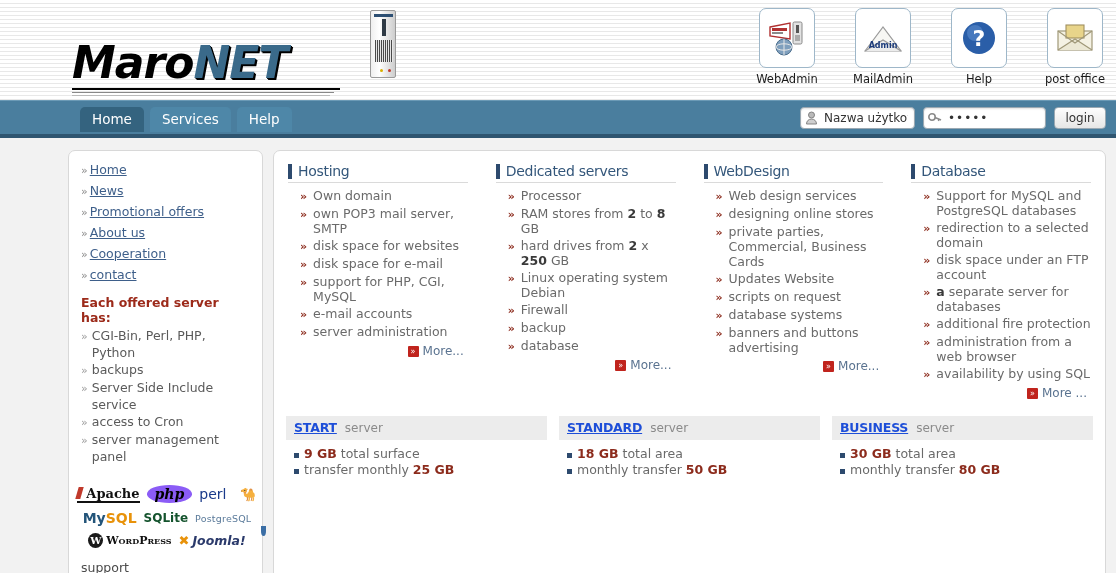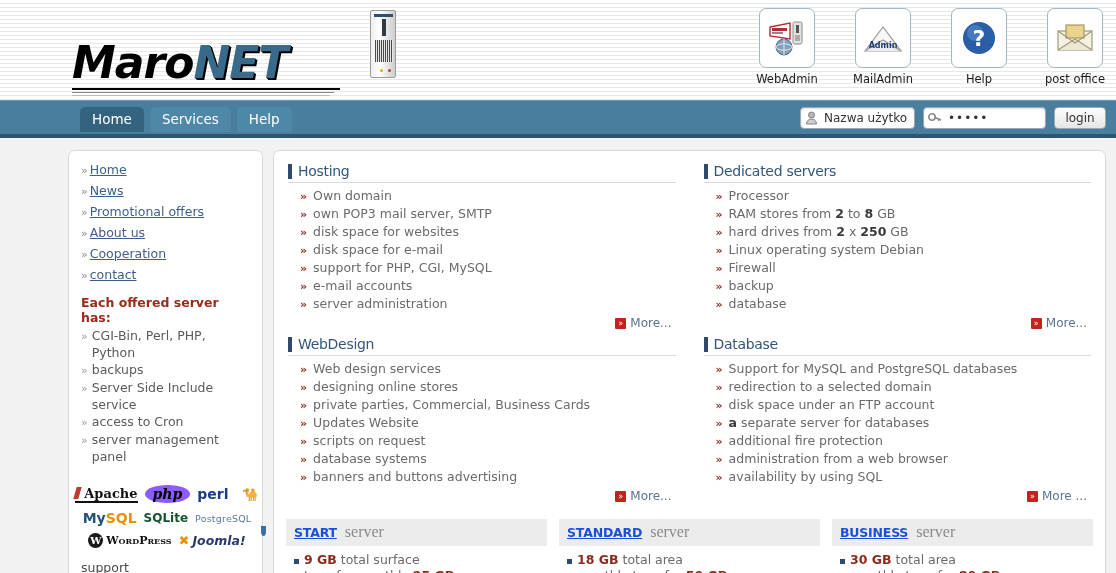--- a/index.html
+++ b/index.html
@@ -274,21 +274,21 @@
     background: #8b5cf6;
     color: #000;
     font-style: italic;
     font-weight: bold;
     font-size: 14px;
     padding: 1px 8px;
     border-radius: 50%;
     font-family: "DejaVu Serif", "Liberation Serif", serif;
   }
   .t-perl {
-    font-weight: bold; font-size: 14px; color: #1a3a8a;
+    font-weight: normal; font-size: 14px; color: #1a3a8a;
     display: flex; align-items: center; gap: 14px;
   }
   .t-perl .camel { font-size: 13px; color: #6b4a20; }
   .t-mysql { font-weight: bold; font-size: 14px; }
   .t-mysql .m { color: #24557a; }
   .t-mysql .s { color: #e8920a; }
   .t-sqlite {
     font-size: 12px; color: #14532d; font-weight: bold;
     font-family: "DejaVu Sans", "Liberation Sans", sans-serif;
   }
@@ -327,21 +327,21 @@
 
   .support-head {
     margin-top: 12px;
     font-size: 12.5px;
     color: #4a4a4a;
   }
 
   
   .panels {
     display: grid;
-    grid-template-columns: 1fr 1fr;
+    grid-template-columns: 1fr 1fr 1fr 1fr;
     column-gap: 24px;
   }
   .panel { padding: 4px 2px 2px; }
   .panel-head {
     display: flex;
     align-items: center;
     border-bottom: 1px solid #dadada;
     padding-bottom: 3px;
     margin-bottom: 5px;
   }
@@ -409,23 +409,22 @@
     gap: 8px;
   }
   .price-name {
     font-size: 12.5px;
     font-weight: bold;
     color: #1d4ed8;
     letter-spacing: -.2px;
     text-decoration: underline;
   }
   .price-sub {
-    font-size: 16px;
+    font-size: 12px;
     color: #8a8a8a;
-    font-family: Liberation Serif, serif;
   }
   .price-list { padding: 6px 0 0 8px; }
   .price-item {
     display: flex;
     align-items: baseline;
     font-size: 12.5px;
     line-height: 16px;
     color: #6a6a6a;
   }
   .price-item .sq {

